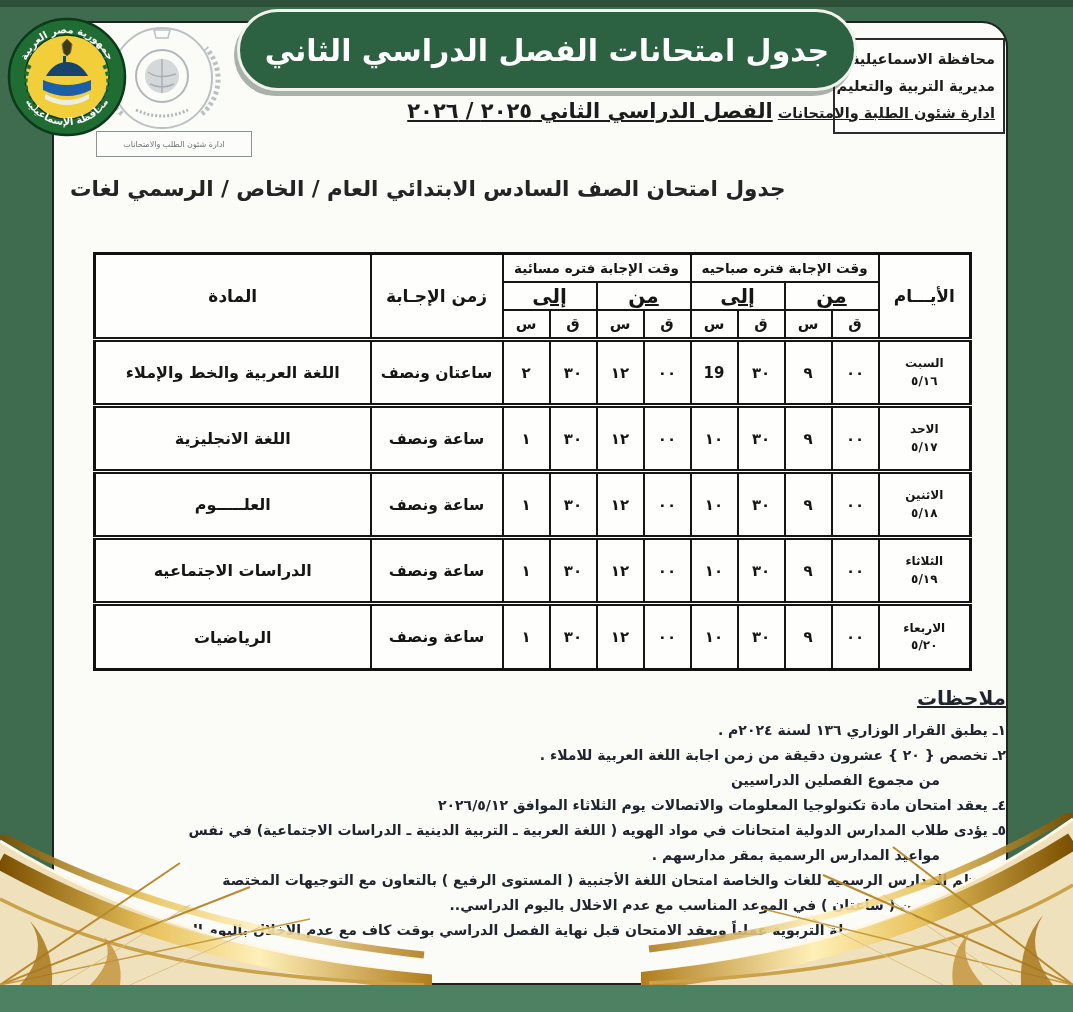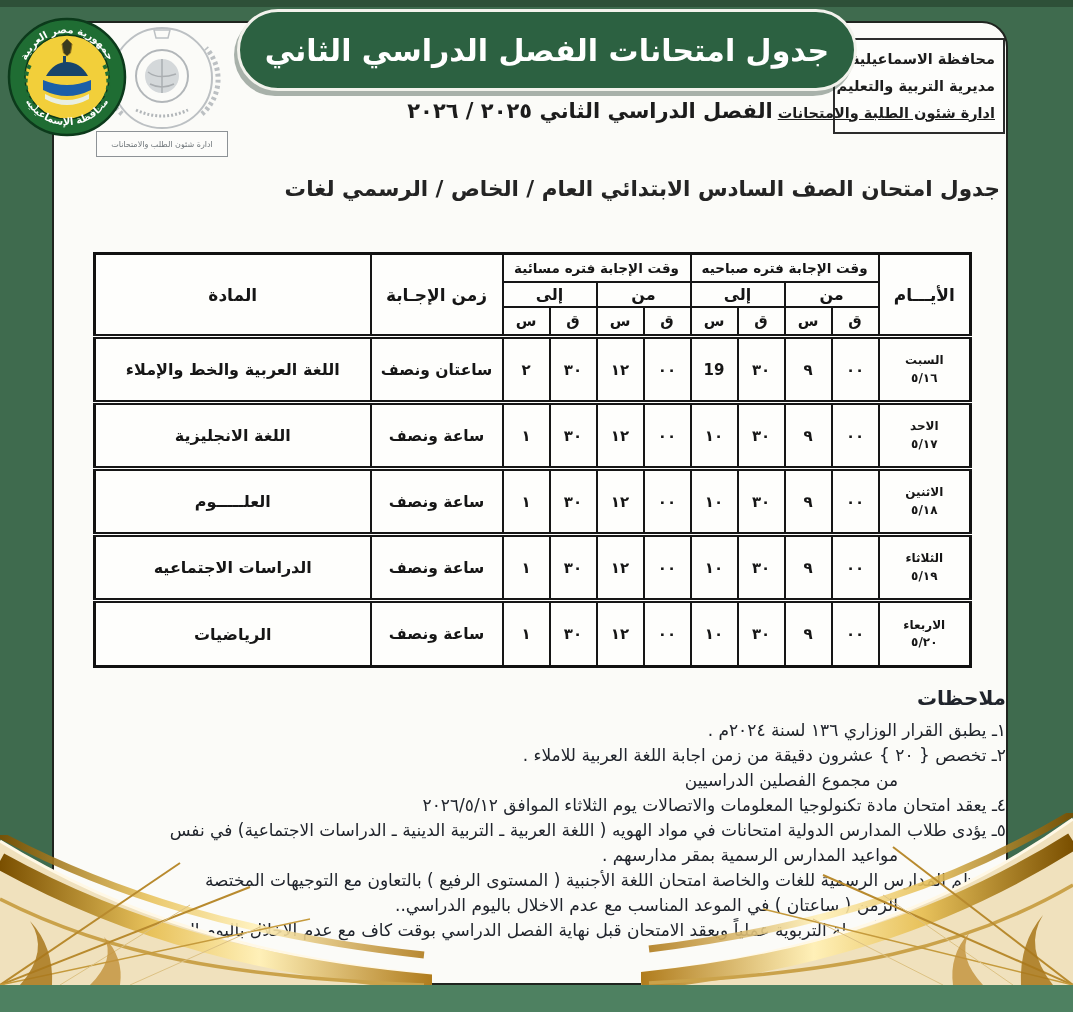--- a/index.html
+++ b/index.html
@@ -30,59 +30,59 @@
   
   .dept-box {
     position:absolute; left:833px; top:38px; width:172px; height:96px;
     border:2px solid #2c2c2c; background:#fdfdfb; z-index:5;
     direction:rtl; padding:6px 8px 2px 4px; text-align:right;
   }
   .dept-box div { font-size:14.5px; font-weight:bold; color:#1d1d1d; line-height:1.85; white-space:nowrap; }
   .dept-box .u { text-decoration:underline; }
 
   .semester { position:absolute; left:330px; top:99px; width:520px; text-align:center; z-index:5;
-    font-size:21px; font-weight:bold; color:#1c1c1c; direction:rtl; white-space:nowrap; }
-  .grade-title { position:absolute; left:70px; top:176px; width:930px; text-align:right; z-index:5;
+    font-size:21px; font-weight:bold; color:#1c1c1c; direction:rtl; white-space:nowrap;text-decoration:underline; }
+  .grade-title { position:absolute; left:70px; top:176px; width:930px; text-align:left; z-index:5;
     font-size:21.5px; font-weight:bold; color:#242424; direction:rtl; white-space:nowrap; }
 
   
   .gov-logo { position:absolute; left:6px; top:14px; width:122px; height:126px; z-index:7; }
   .stamp { position:absolute; left:88px; top:22px; width:148px; height:112px; z-index:4; opacity:.75; }
   .stamp-caption {
-    position:absolute; left:96px; top:131px; width:132px; height:26px; z-index:4;
+    position:absolute; left:96px; top:131px; width:156px; height:26px; z-index:4;
     border:1px solid #8d9296; display:flex; align-items:center; justify-content:center;
     font-size:8px; color:#6d7478; direction:rtl; white-space:nowrap; overflow:hidden; background:#fcfcfa;
   }
 
   
   table.exam {
     position:absolute; left:93px; top:252px; width:876px; z-index:5;
     border-collapse:collapse; table-layout:fixed; direction:rtl;
     background:#fefefc;
   }
   table.exam th, table.exam td {
     border:2px solid #161616; text-align:center; vertical-align:middle;
     font-weight:bold; color:#161616; padding:1px;
   }
   table.exam { border:3px solid #111; }
   table.exam thead th { font-size:14.5px; }
   table.exam thead tr.r1 th { height:28px; font-size:13.5px; }
-  table.exam thead tr.r2 th { height:25px; font-size:16px; }
+  table.exam thead tr.r2 th { height:25px; font-size:20px;text-decoration:underline; }
   table.exam thead tr.r3 th { height:30px; font-size:15px; }
   table.exam tbody td { height:66px; font-size:15px; border-top:5px double #161616; }
   table.exam .day-cell { font-size:12px; line-height:1.45; }
   table.exam .subject-cell { font-size:16px; }
   table.exam .dur-cell { font-size:15.5px; }
   th.span3 { font-size:17px !important;margin-left:45px; }
 
   
   .notes { position:absolute; left:66px; top:686px; width:940px; z-index:5; direction:rtl; text-align:right; color:#20242c; }
-  .notes .title { font-size:20px; font-weight:bold; margin-bottom:8px; }
-  .notes .line { font-size:17px; font-weight:normal; line-height:25px; white-space:nowrap; }
-  .notes .indent { padding-right:108px; }
+  .notes .title { font-size:20px; font-weight:bold; text-decoration:underline; margin-bottom:8px; }
+  .notes .line { font-size:14px; font-weight:bold; line-height:25px; white-space:nowrap; }
+  .notes .indent { padding-right:66px; }
   .notes .center { text-align:center; padding-right:0; }
 
   
   .curtain { position:absolute; bottom:27px; z-index:8; pointer-events:none; }
   .curtain.left  { left:0;  width:432px; height:150px; }
   .curtain.right { right:0; width:432px; height:172px; transform:scaleX(-1); }
 </style>
 </head>
 <body>
 

